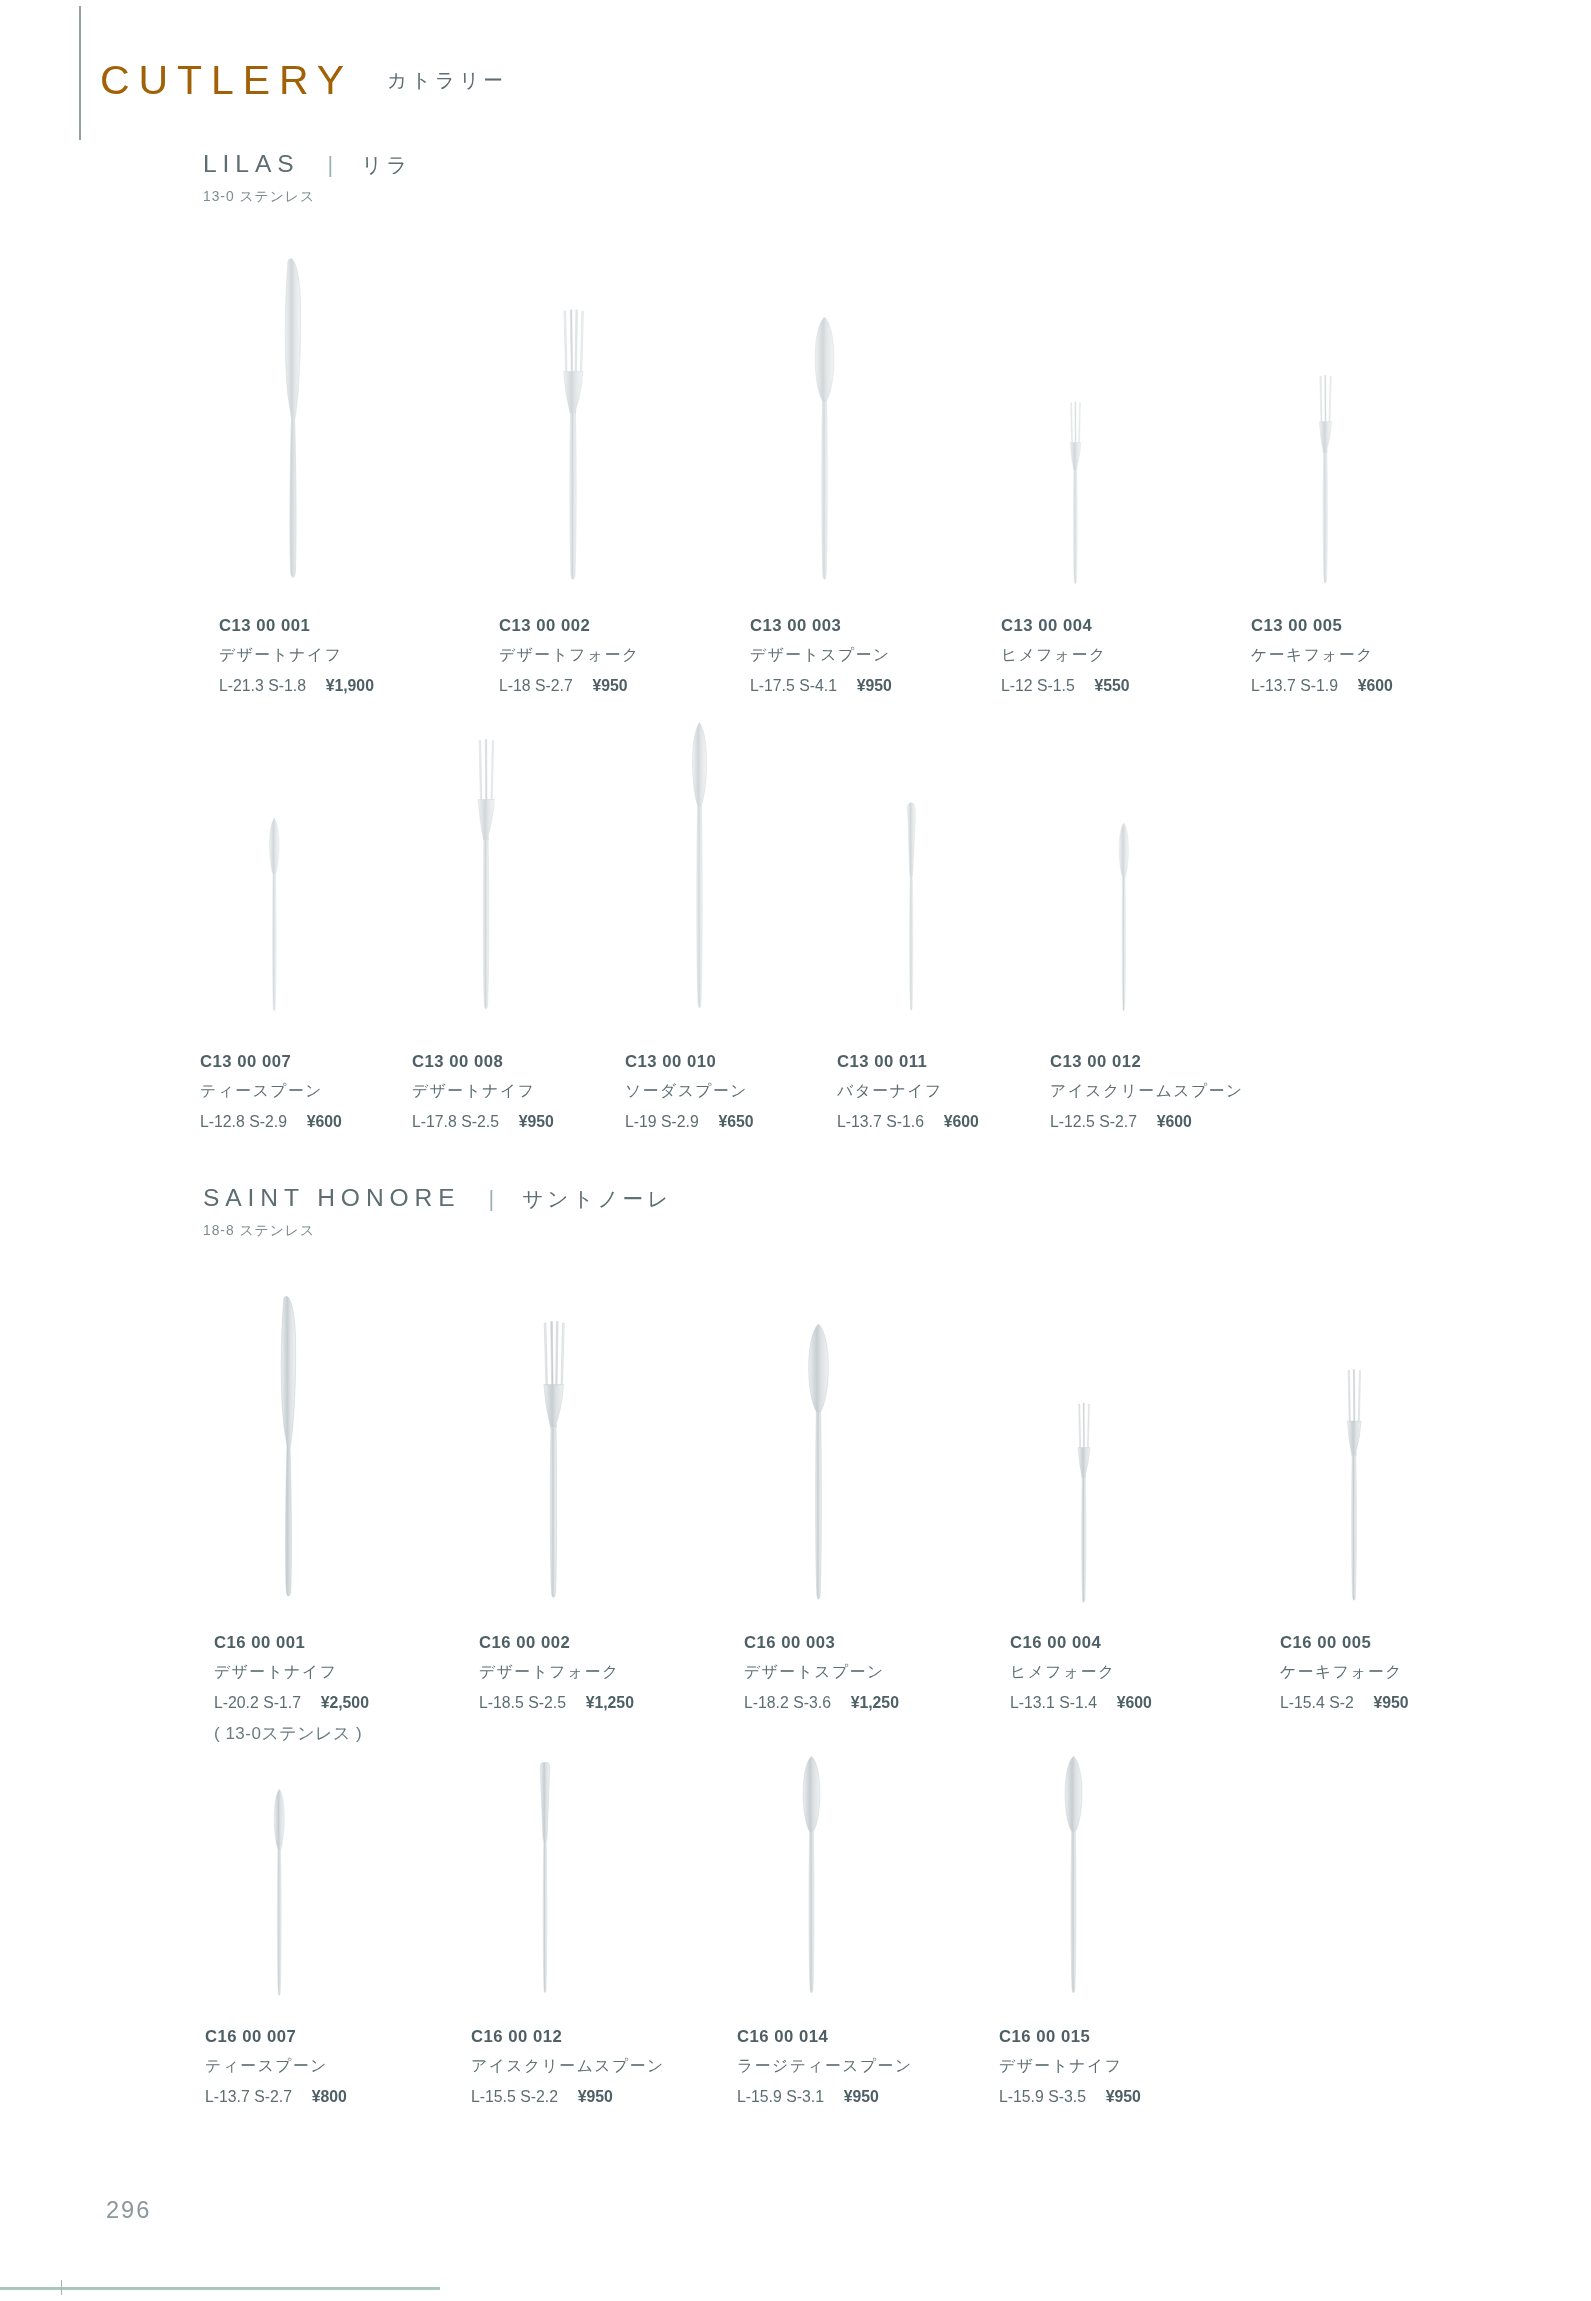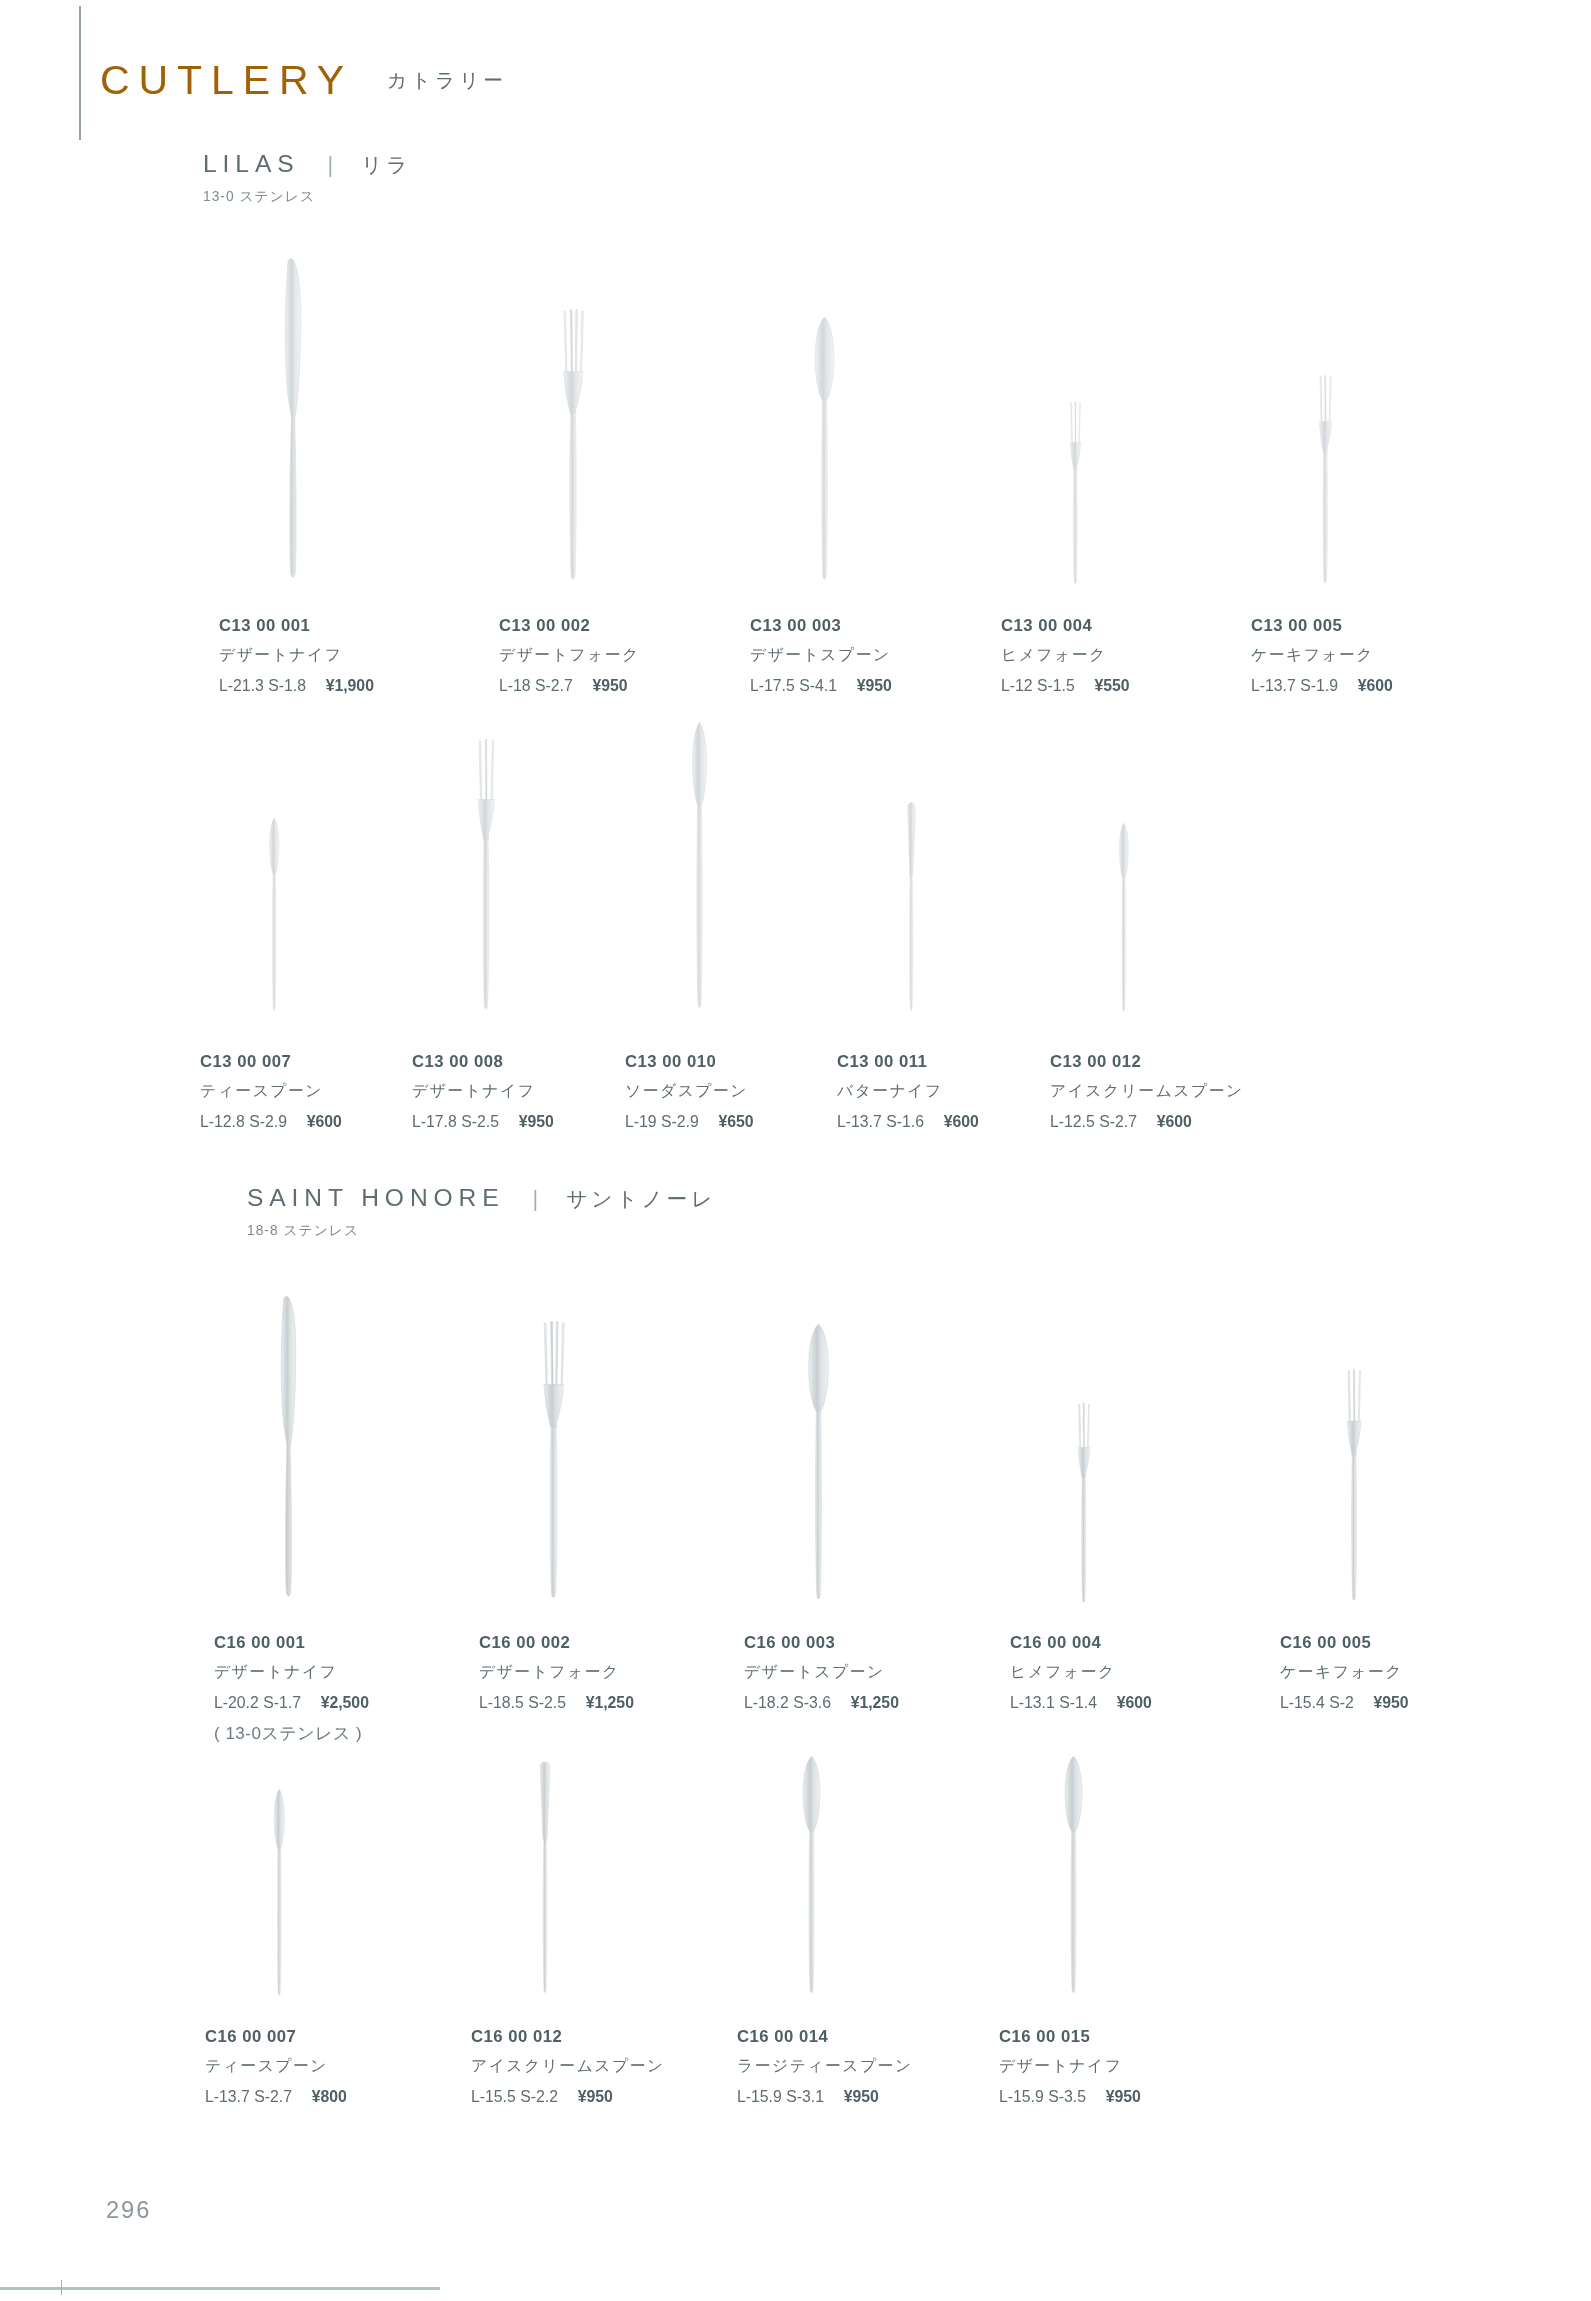--- a/index.html
+++ b/index.html
@@ -8,21 +8,21 @@
 
   
   .vrule{position:absolute;left:79px;top:5.9px;width:2px;height:134px;background:#95a0a3;}
   .brand{position:absolute;left:100px;top:57px;white-space:nowrap;}
   .brand-en{font-size:41px;font-weight:400;letter-spacing:8.9px;color:#a16207;}
   .brand-jp{font-size:19.7px;color:#5d6d71;margin-left:29.6px;letter-spacing:3.9px;vertical-align:6.9px;}
 
   
   .sec-head{position:absolute;left:203px;white-space:nowrap;}
   #sec0-head{top:150px;}
-  #sec1-head{top:1184px;margin-left:44px;}
+  #sec1-head{top:1184px;}
   .sec-name{font-size:24.6px;font-weight:400;letter-spacing:5.9px;color:#5d6d71;}
   .sec-sep{margin:0 23.6px;color:#9db0b3;font-size:21.7px;}
   .sec-jp{font-size:20.7px;letter-spacing:3.9px;color:#5d6d71;}
   .sec-mat{font-size:13.8px;color:#7c8c90;margin-top:8.9px;letter-spacing:1px;}
 
   
   .row{position:absolute;display:grid;}
   #row0{left:219px;top:146px;grid-template-columns:280px 251px 251px 250px 286px;text-align:center;}
   #row1{left:200px;top:623px;grid-template-columns:212px 213px 212px 213px 217px 273px;}
   #row2{left:214px;top:1273px;grid-template-columns:265px 265px 266px 270px 296px;}

